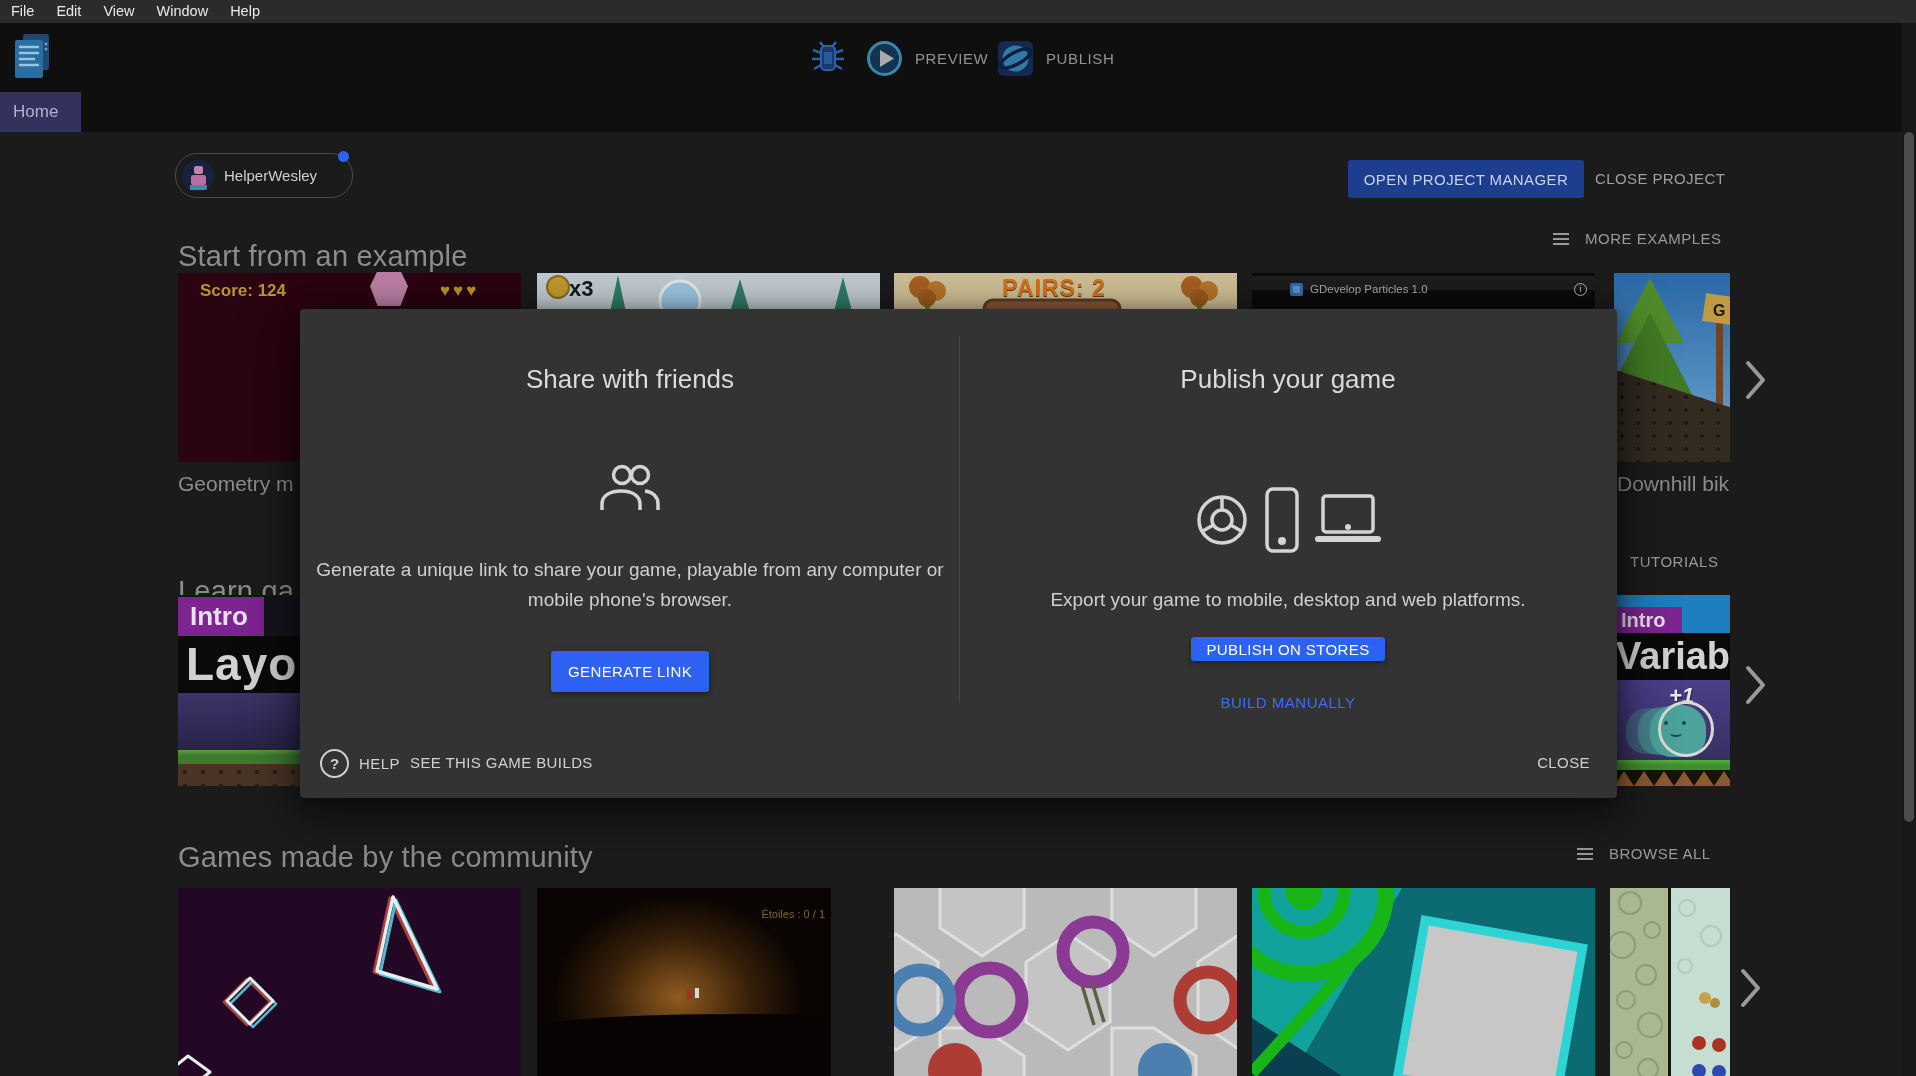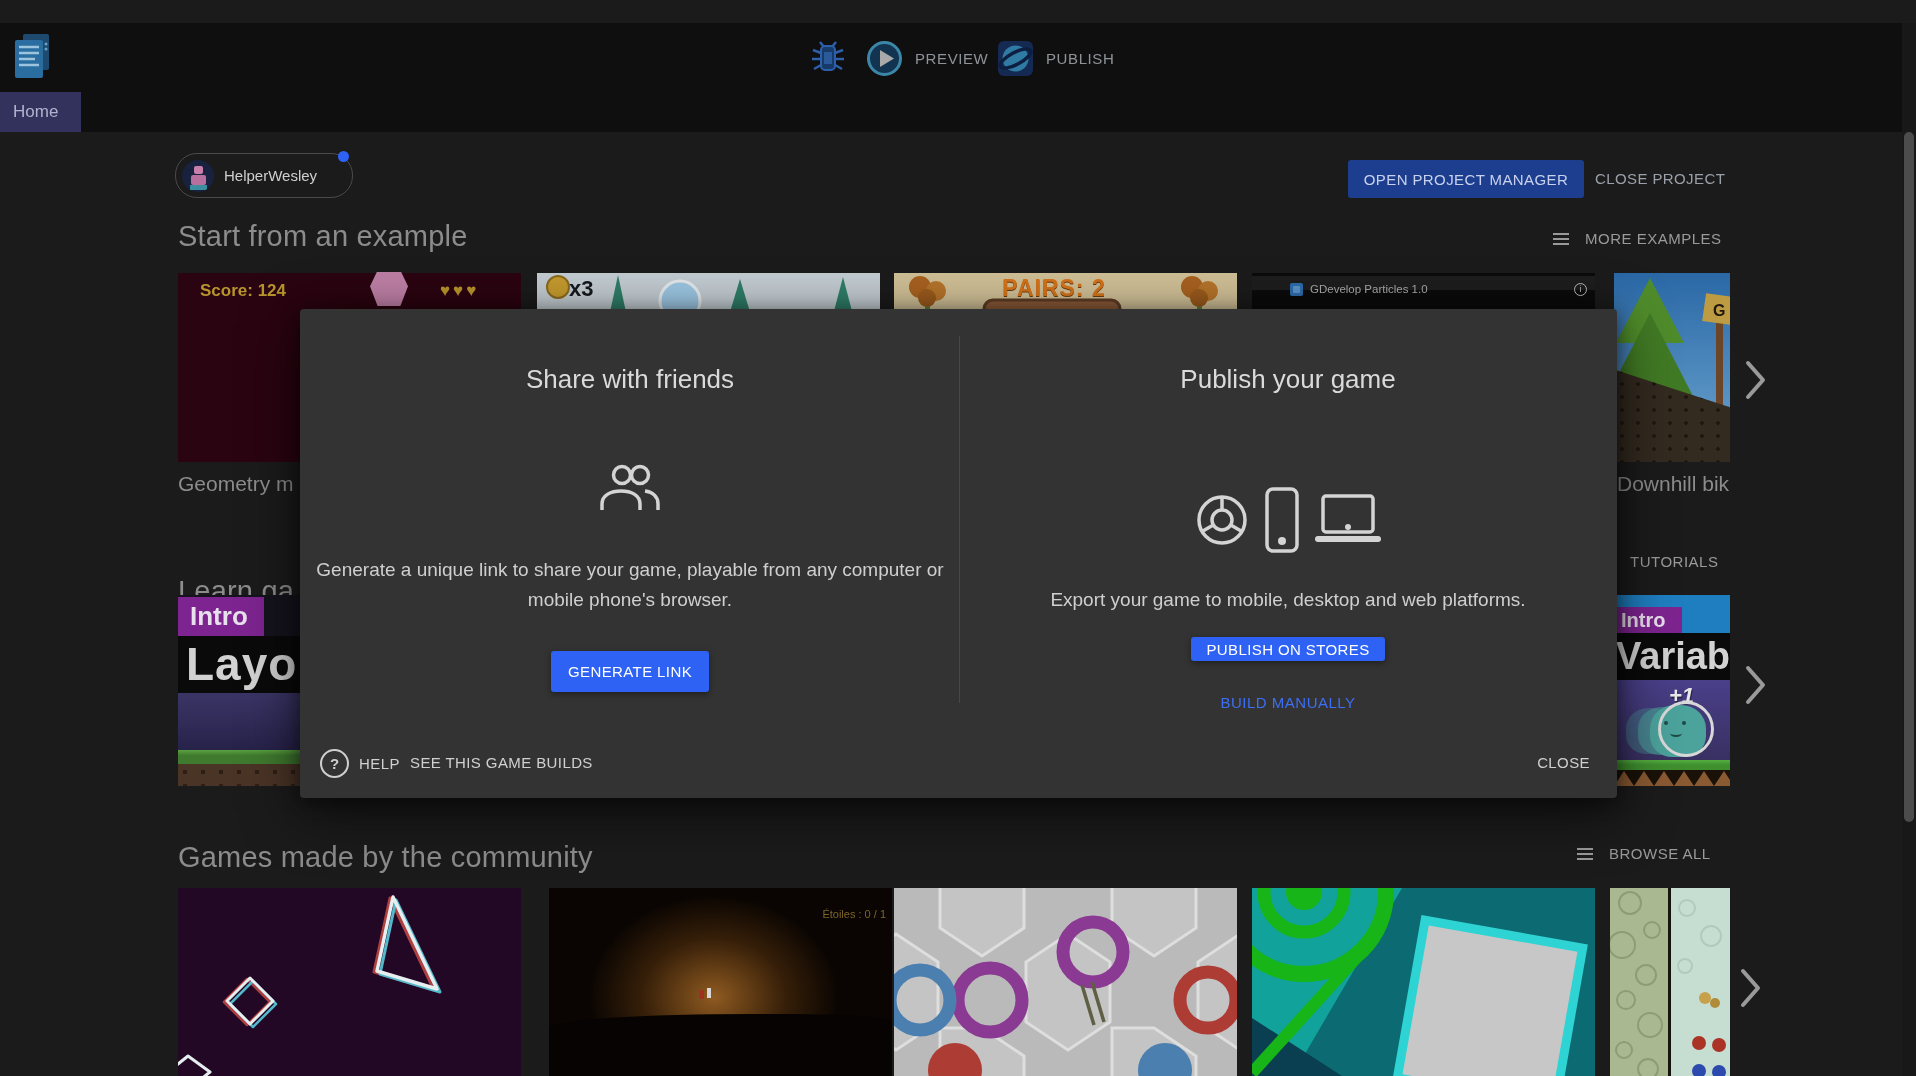--- a/index.html
+++ b/index.html
@@ -53,20 +53,27 @@
 
   
   .sb-track{left:1902px;top:23px;width:14px;height:1053px;background:#181818;}
   .sb-thumb{left:1904px;top:132px;width:10px;height:690px;background:#4c4c4c;border-radius:5px;cursor:pointer;}
 </style>
 </head>
 <body>
 
 <div id="app">
 
+  <div class="abs menubar">
+    <span class="menu-item">File</span>
+    <span class="menu-item">Edit</span>
+    <span class="menu-item">View</span>
+    <span class="menu-item">Window</span>
+    <span class="menu-item">Help</span>
+  </div>
 
   <div class="abs headerzone">
 
     <div class="abs" style="left:15px;top:11px;width:36px;height:46px;">
       <svg width="36" height="46">
         <rect x="8" y="0" width="26" height="36" rx="2" fill="#1d4a6e"></rect>
         <rect x="0" y="6" width="28" height="38" rx="2" fill="#2a6da0"></rect>
         <g stroke="#9cc4dc" stroke-width="2.5">
           <line x1="4" y1="13" x2="24" y2="13"></line>
             <line x1="4" y1="19" x2="24" y2="19"></line>
@@ -121,21 +128,21 @@
       <div class="abs" style="left:9px;top:15px;width:15px;height:10px;background:#b66f9e;border-radius:2px;"></div>
       <div class="abs" style="left:8px;top:25px;width:17px;height:5px;background:#3a8fa0;"></div>
     </div>
     <span class="chip-name">HelperWesley</span>
   </div>
   <div class="abs notif-dot"></div>
 
   <div class="abs btn-primary-dim">OPEN PROJECT MANAGER</div>
   <div class="abs btn-text">CLOSE PROJECT</div>
 
-  <div class="abs h-section" style="left:178px;top:220px;text-align:center;">Start from an example</div>
+  <div class="abs h-section" style="left:178px;top:240px;text-align:center;">Start from an example</div>
   <div class="abs action-link" style="left:1553px;top:230px;">
     <span class="list-icon"></span>
     <span>MORE EXAMPLES</span>
   </div>
 
   <div class="card" style="left:178px;top:273px;width:343px;height:189px;background:#2a0410;"></div>
   <div class="abs score-txt">Score: 124</div>
   <div class="abs pentagon"></div>
   <div class="abs hearts-txt">♥♥♥</div>
 
@@ -261,21 +268,21 @@
         <polygon points="215,9 259,101 199,83" stroke="#54b8cc" stroke-width="3" transform="translate(3,3)"></polygon>
         <polygon points="215,9 259,101 199,83" stroke="#e6eef0" stroke-width="3.5"></polygon>
         <polygon points="72,90 95,113 72,136 49,113" stroke="#b04040" stroke-width="2.5" transform="translate(-3,1)"></polygon>
         <polygon points="72,90 95,113 72,136 49,113" stroke="#54b8cc" stroke-width="2.5" transform="translate(3,3)"></polygon>
         <polygon points="72,90 95,113 72,136 49,113" stroke="#e6eef0" stroke-width="3"></polygon>
         <polygon points="10,168 32,184 12,200 -10,184" stroke="#e6eef0" stroke-width="3"></polygon>
       </g>
     </svg>
   </div>
 
-  <div class="card" style="left:537px;top:888px;width:343px;height:188px;background:radial-gradient(ellipse 160px 130px at 48% 58%,rgba(150,95,34,.95),rgba(90,52,14,.55) 45%,rgba(20,10,4,0) 78%),#0a0502;margin-left:12px;">
+  <div class="card" style="left:537px;top:888px;width:294px;height:188px;background:radial-gradient(ellipse 160px 130px at 48% 58%,rgba(150,95,34,.95),rgba(90,52,14,.55) 45%,rgba(20,10,4,0) 78%),#0a0502;">
     <div class="abs" style="left:0;bottom:0;width:343px;height:62px;background:#060302;border-radius:60% 30% 0 0/14px 8px;"></div>
     <div class="abs" style="left:158px;top:100px;width:4px;height:10px;background:#d8d8d8;"></div>
     <div class="abs" style="left:150px;top:102px;width:5px;height:9px;background:#a03020;"></div>
     <span class="abs" style="right:6px;top:20px;font-size:11px;color:#7d6527;">Étoiles : 0 / 1</span>
   </div>
 
   <div class="card" style="left:894px;top:888px;width:343px;height:188px;background:#bababa;">
     <svg width="343" height="188">
       <g fill="#c4c4c4" stroke="#dedede" stroke-width="3">
         <polygon points="88,-48 130,-20 130,40 88,68 46,40 46,-20"></polygon>

